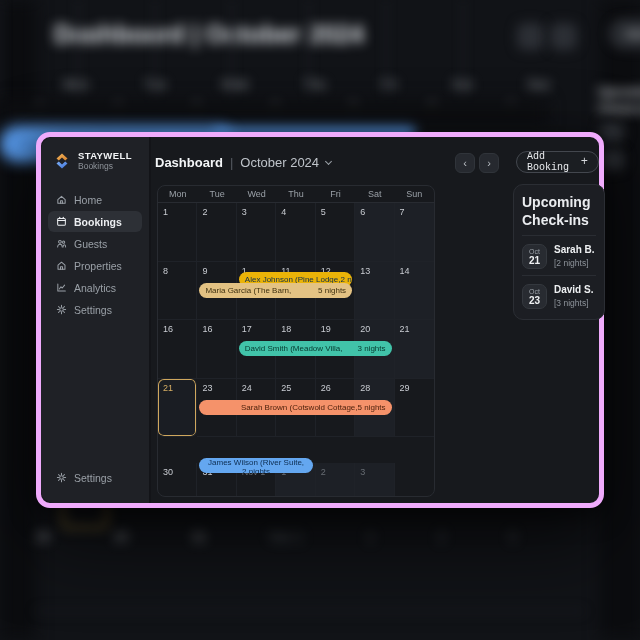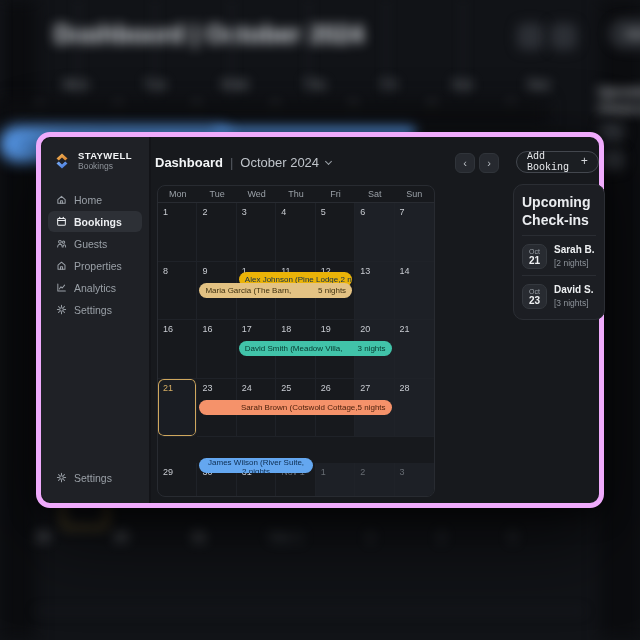--- a/index.html
+++ b/index.html
@@ -278,21 +278,20 @@
           <div class="cell">17</div>
           <div class="cell">18</div>
           <div class="cell">19</div>
           <div class="cell light">20</div>
           <div class="cell light">21</div>
           <div class="cell today">21</div>
           <div class="cell">23</div>
           <div class="cell">24</div>
           <div class="cell">25</div>
           <div class="cell">26</div>
-          <div class="cell light">27</div>
           <div class="cell light">28</div>
           <div class="cell">29</div>
           <div class="cell">30</div>
           <div class="cell">31</div>
           <div class="cell dim">Nov 1</div>
           <div class="cell light dim">1</div>
           <div class="cell light dim">2</div>
           <div class="cell light dim">3</div>
           <div class="bar" style="top: 21px; left: calc(28.5714% + 2px); width: calc(42.8571% - 5px); background: #eab308; color: rgb(13, 45, 80); margin-top: 48px;">
             <span>Alex Johnson (Pine Lodge,</span>

